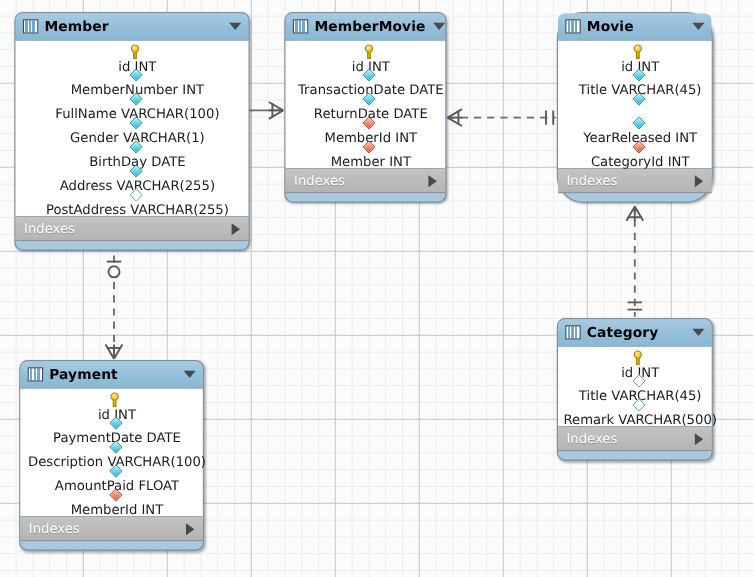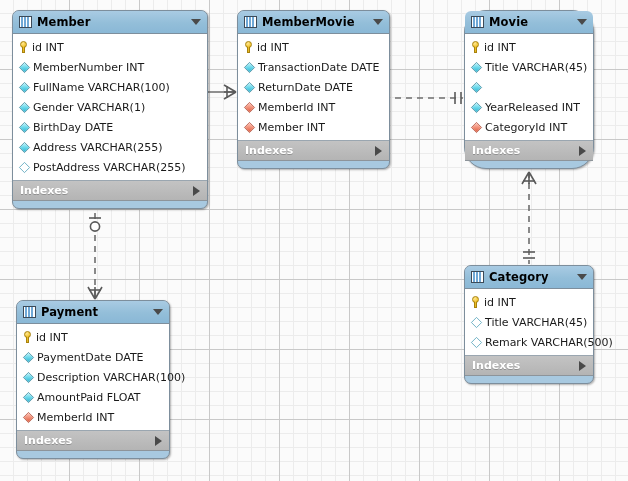--- a/index.html
+++ b/index.html
@@ -81,20 +81,21 @@
     background: #ffffff;
     border-bottom: 1px solid #9aa6b0;
     padding: 3px 0 3px 0;
   }
   .col-row {
     height: 20px;
     display: flex;
     align-items: center;
     padding-left: 6px;
     white-space: nowrap;
+    flex-direction: column;
   }
   .col-name {
     font-size: 11px;
     color: #1a1a1a;
     margin-left: 3px;
   }
   
   .ic-pk {
     position: relative;
     width: 10px; height: 12px;
@@ -144,21 +145,21 @@
     height: 19px;
     display: flex;
     align-items: center;
     justify-content: space-between;
     padding: 0 7px 0 7px;
     background: linear-gradient(to bottom, #c3c3c3 0%, #b4b4b4 100%);
     border-bottom: 1px solid #8d949a;
   }
   .footer-label {
     font-size: 11px;
-    font-weight: bold;
+    font-weight: normal;
     color: #ffffff;
     text-shadow: 0 1px 0 rgba(0,0,0,0.22);
   }
   .caret-right {
     width: 0; height: 0;
     border-top: 5px solid transparent;
     border-bottom: 5px solid transparent;
     border-left: 7px solid #4a4a4a;
   }
 
@@ -273,21 +274,21 @@
         <span class="ic-dia hollow"></span>
         <span class="col-name">PostAddress VARCHAR(255)</span>
       </div>
     </div>
     <div class="entity-footer">
       <span class="footer-label">Indexes</span>
       <span class="caret-right"></span>
     </div>
   </div>
 
-  <div class="entity" style="left:237px; top:10px; width:153px;">
+  <div class="entity" style="left:237px; top:10px; width:135px;">
     <div class="entity-header">
       <span class="tbl-icon"></span>
       <span class="entity-title">MemberMovie</span>
       <span class="caret-down"></span>
     </div>
     <div class="entity-body">
       <div class="col-row">
         <span class="ic-pk"></span>
         <span class="col-name">id INT</span>
       </div>

